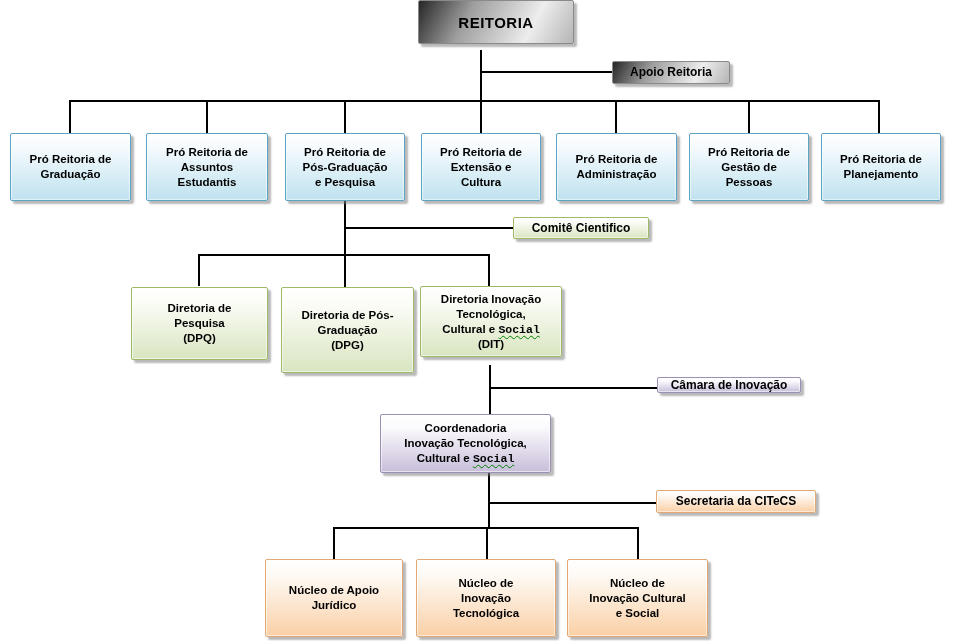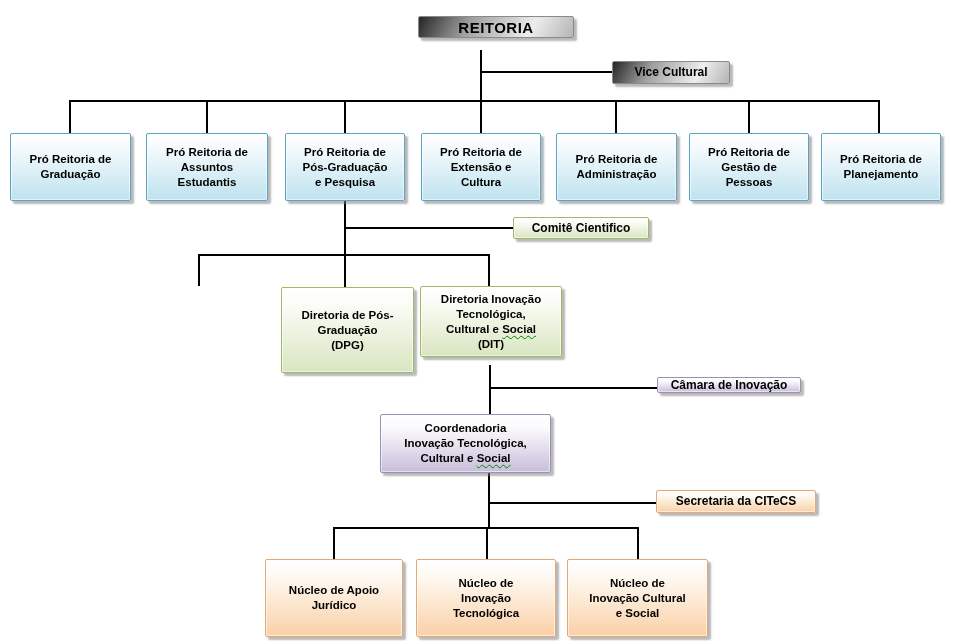--- a/index.html
+++ b/index.html
@@ -27,20 +27,21 @@
     font-size: 11.5px;
     line-height: 15px;
   }
   .box-label { white-space: pre-line; padding: 0 2px; }
   .wavy {
     text-decoration: underline;
     text-decoration-style: wavy;
     text-decoration-color: var(--squiggle, #008000);
     text-decoration-thickness: 1px;
     text-underline-offset: 2px;
+    font-family: Liberation Mono, monospace;
   }
   .blue   { border: 1px solid var(--blue-border);   background: linear-gradient(to bottom, #ffffff 0%, var(--blue-top) 22%, var(--blue-bottom) 100%); }
   .green  { border: 1px solid var(--green-border);  background: linear-gradient(to bottom, #ffffff 0%, var(--green-top) 22%, var(--green-bottom) 100%); }
   .purple { border: 1px solid var(--purple-border); background: linear-gradient(to bottom, #ffffff 0%, var(--purple-top) 22%, var(--purple-bottom) 100%); }
   .orange { border: 1px solid var(--orange-border); background: linear-gradient(to bottom, #ffffff 0%, var(--orange-top) 22%, var(--orange-bottom) 100%); }
   .metal {
     border: 1px solid #8a8a8a;
     background: linear-gradient(118deg, var(--metal-dark) 0%, var(--metal-mid) 32%, var(--metal-light) 72%, #b5b5b5 100%);
     box-shadow: 3px 3px 2px rgba(125,125,125,0.55);
   }
@@ -69,25 +70,25 @@
   <div class="line" style="left:488px; top:254px; width:2px;  height:32px"></div>
   <div class="line" style="left:489px; top:365px; width:2px;  height:49px"></div>
   <div class="line" style="left:490px; top:387px; width:167px;height:2px"></div>
   <div class="line" style="left:488px; top:473px; width:2px;  height:56px"></div>
   <div class="line" style="left:489px; top:502px; width:167px;height:2px"></div>
   <div class="line" style="left:333px; top:527px; width:306px;height:2px"></div>
   <div class="line" style="left:333px; top:527px; width:2px;  height:32px"></div>
   <div class="line" style="left:486px; top:527px; width:2px;  height:32px"></div>
   <div class="line" style="left:637px; top:527px; width:2px;  height:32px"></div>
 
-  <div class="box metal root-title" style="left:418px; top:16px; width:156px; height:22px">
+  <div class="box metal root-title" style="left:418px; top:0; width:156px; height:44px">
     <span class="box-label">REITORIA</span>
   </div>
   <div class="box metal small" style="left:612px; top:61px; width:118px; height:23px">
-    <span class="box-label">Vice Cultural</span>
+    <span class="box-label">Apoio Reitoria</span>
   </div>
 
   <div class="box blue" style="left:10px; top:133px; width:121px; height:68px">
     <span class="box-label">Pró Reitoria de
 Graduação</span>
   </div>
   <div class="box blue" style="left:146px; top:133px; width:122px; height:68px">
     <span class="box-label">Pró Reitoria de
 Assuntos
 Estudantis</span>
@@ -113,20 +114,25 @@
   </div>
   <div class="box blue" style="left:821px; top:133px; width:120px; height:68px">
     <span class="box-label">Pró Reitoria de
 Planejamento</span>
   </div>
 
   <div class="box green small" style="left:513px; top:217px; width:136px; height:22px">
     <span class="box-label">Comitê Cientifico</span>
   </div>
 
+  <div class="box green" style="left:131px; top:287px; width:137px; height:73px">
+    <span class="box-label">Diretoria de
+Pesquisa
+(DPQ)</span>
+  </div>
   <div class="box green" style="left:281px; top:287px; width:133px; height:86px">
     <span class="box-label">Diretoria de Pós-
 Graduação
 (DPG)</span>
   </div>
   <div class="box green" style="left:420px; top:286px; width:142px; height:71px">
     <span class="box-label"><span>Diretoria Inovação
 Tecnológica,
 Cultural e </span><span class="wavy">Social</span><span>
 (DIT)</span></span>

